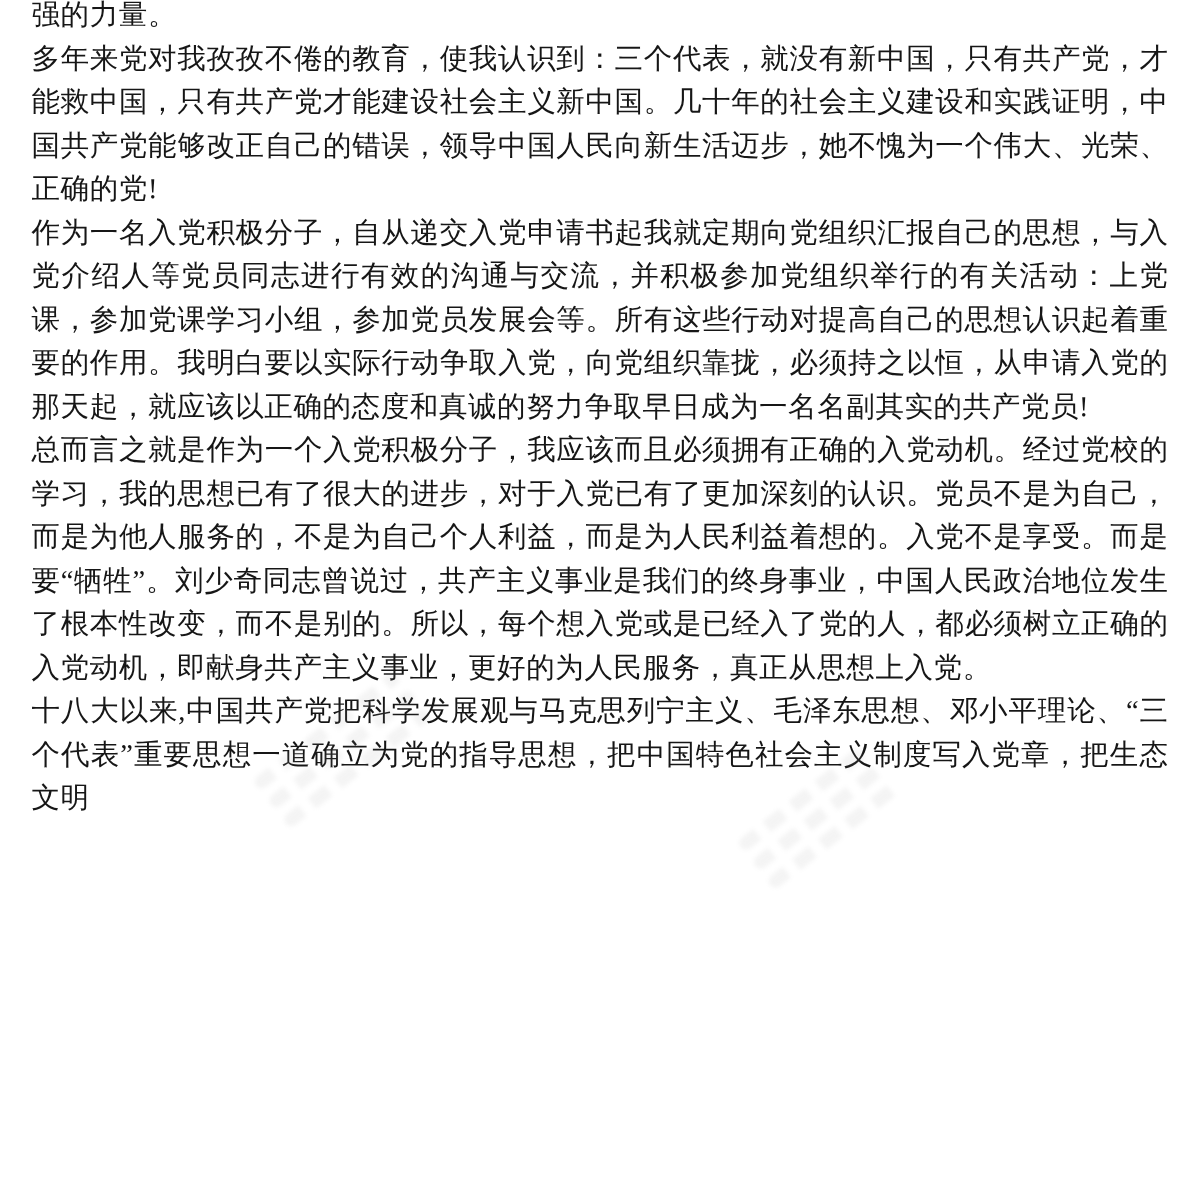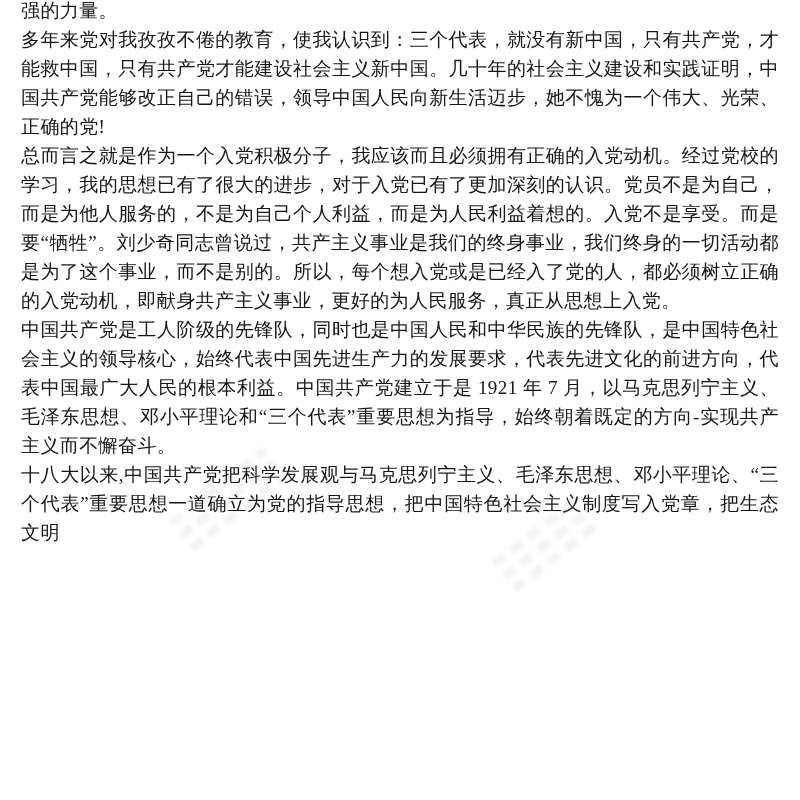--- a/index.html
+++ b/index.html
@@ -52,22 +52,22 @@
   .wm-2 { left: 492px; top: 516px; width: 110px; }
 </style>
 </head>
 <body>
 
 <div class="page">
 
   <div class="content">
     <p>强的力量。</p>
     <p>多年来党对我孜孜不倦的教育，使我认识到：三个代表，就没有新中国，只有共产党，才能救中国，只有共产党才能建设社会主义新中国。几十年的社会主义建设和实践证明，中国共产党能够改正自己的错误，领导中国人民向新生活迈步，她不愧为一个伟大、光荣、正确的党!</p>
-    <p>总而言之就是作为一个入党积极分子，我应该而且必须拥有正确的入党动机。经过党校的学习，我的思想已有了很大的进步，对于入党已有了更加深刻的认识。党员不是为自己，而是为他人服务的，不是为自己个人利益，而是为人民利益着想的。入党不是享受。而是要“牺牲”。刘少奇同志曾说过，共产主义事业是我们的终身事业，我们终身的一切活动都是为了这个事业，而不是别的。所以，每个想入党或是已经入了党的人，都必须树立正确的入党动机，即献身共产主义事业，更好的为人民服务，真正从思想上入党。</p>
-    <p>中国共产党是工人阶级的先锋队，同时也是中国人民和中华民族的先锋队，是中国特色社会主义的领导核心，始终代表中国先进生产力的发展要求，代表先进文化的前进方向，代表中国最广大人民的根本利益。中国共产党建立于是 1921 年 7 月，以马克思列宁主义、毛泽东思想、邓小平理论和“三个代表”重要思想为指导，始终朝着既定的方向-实现共产主义而不懈奋斗。</p>
+    <p>作为一名入党积极分子，自从递交入党申请书起我就定期向党组织汇报自己的思想，与入党介绍人等党员同志进行有效的沟通与交流，并积极参加党组织举行的有关活动：上党课，参加党课学习小组，参加党员发展会等。所有这些行动对提高自己的思想认识起着重要的作用。我明白要以实际行动争取入党，向党组织靠拢，必须持之以恒，从申请入党的那天起，就应该以正确的态度和真诚的努力争取早日成为一名名副其实的共产党员!</p>
+    <p>总而言之就是作为一个入党积极分子，我应该而且必须拥有正确的入党动机。经过党校的学习，我的思想已有了很大的进步，对于入党已有了更加深刻的认识。党员不是为自己，而是为他人服务的，不是为自己个人利益，而是为人民利益着想的。入党不是享受。而是要“牺牲”。刘少奇同志曾说过，共产主义事业是我们的终身事业，中国人民政治地位发生了根本性改变，而不是别的。所以，每个想入党或是已经入了党的人，都必须树立正确的入党动机，即献身共产主义事业，更好的为人民服务，真正从思想上入党。</p>
     <p>十八大以来,中国共产党把科学发展观与马克思列宁主义、毛泽东思想、邓小平理论、“三个代表”重要思想一道确立为党的指导思想，把中国特色社会主义制度写入党章，把生态文明</p>
   </div>
 
   <div class="watermark wm-1">
     <div class="stroke"></div>
     <div class="stroke"></div>
     <div class="stroke"></div>
   </div>
   <div class="watermark wm-2">
     <div class="stroke"></div>

